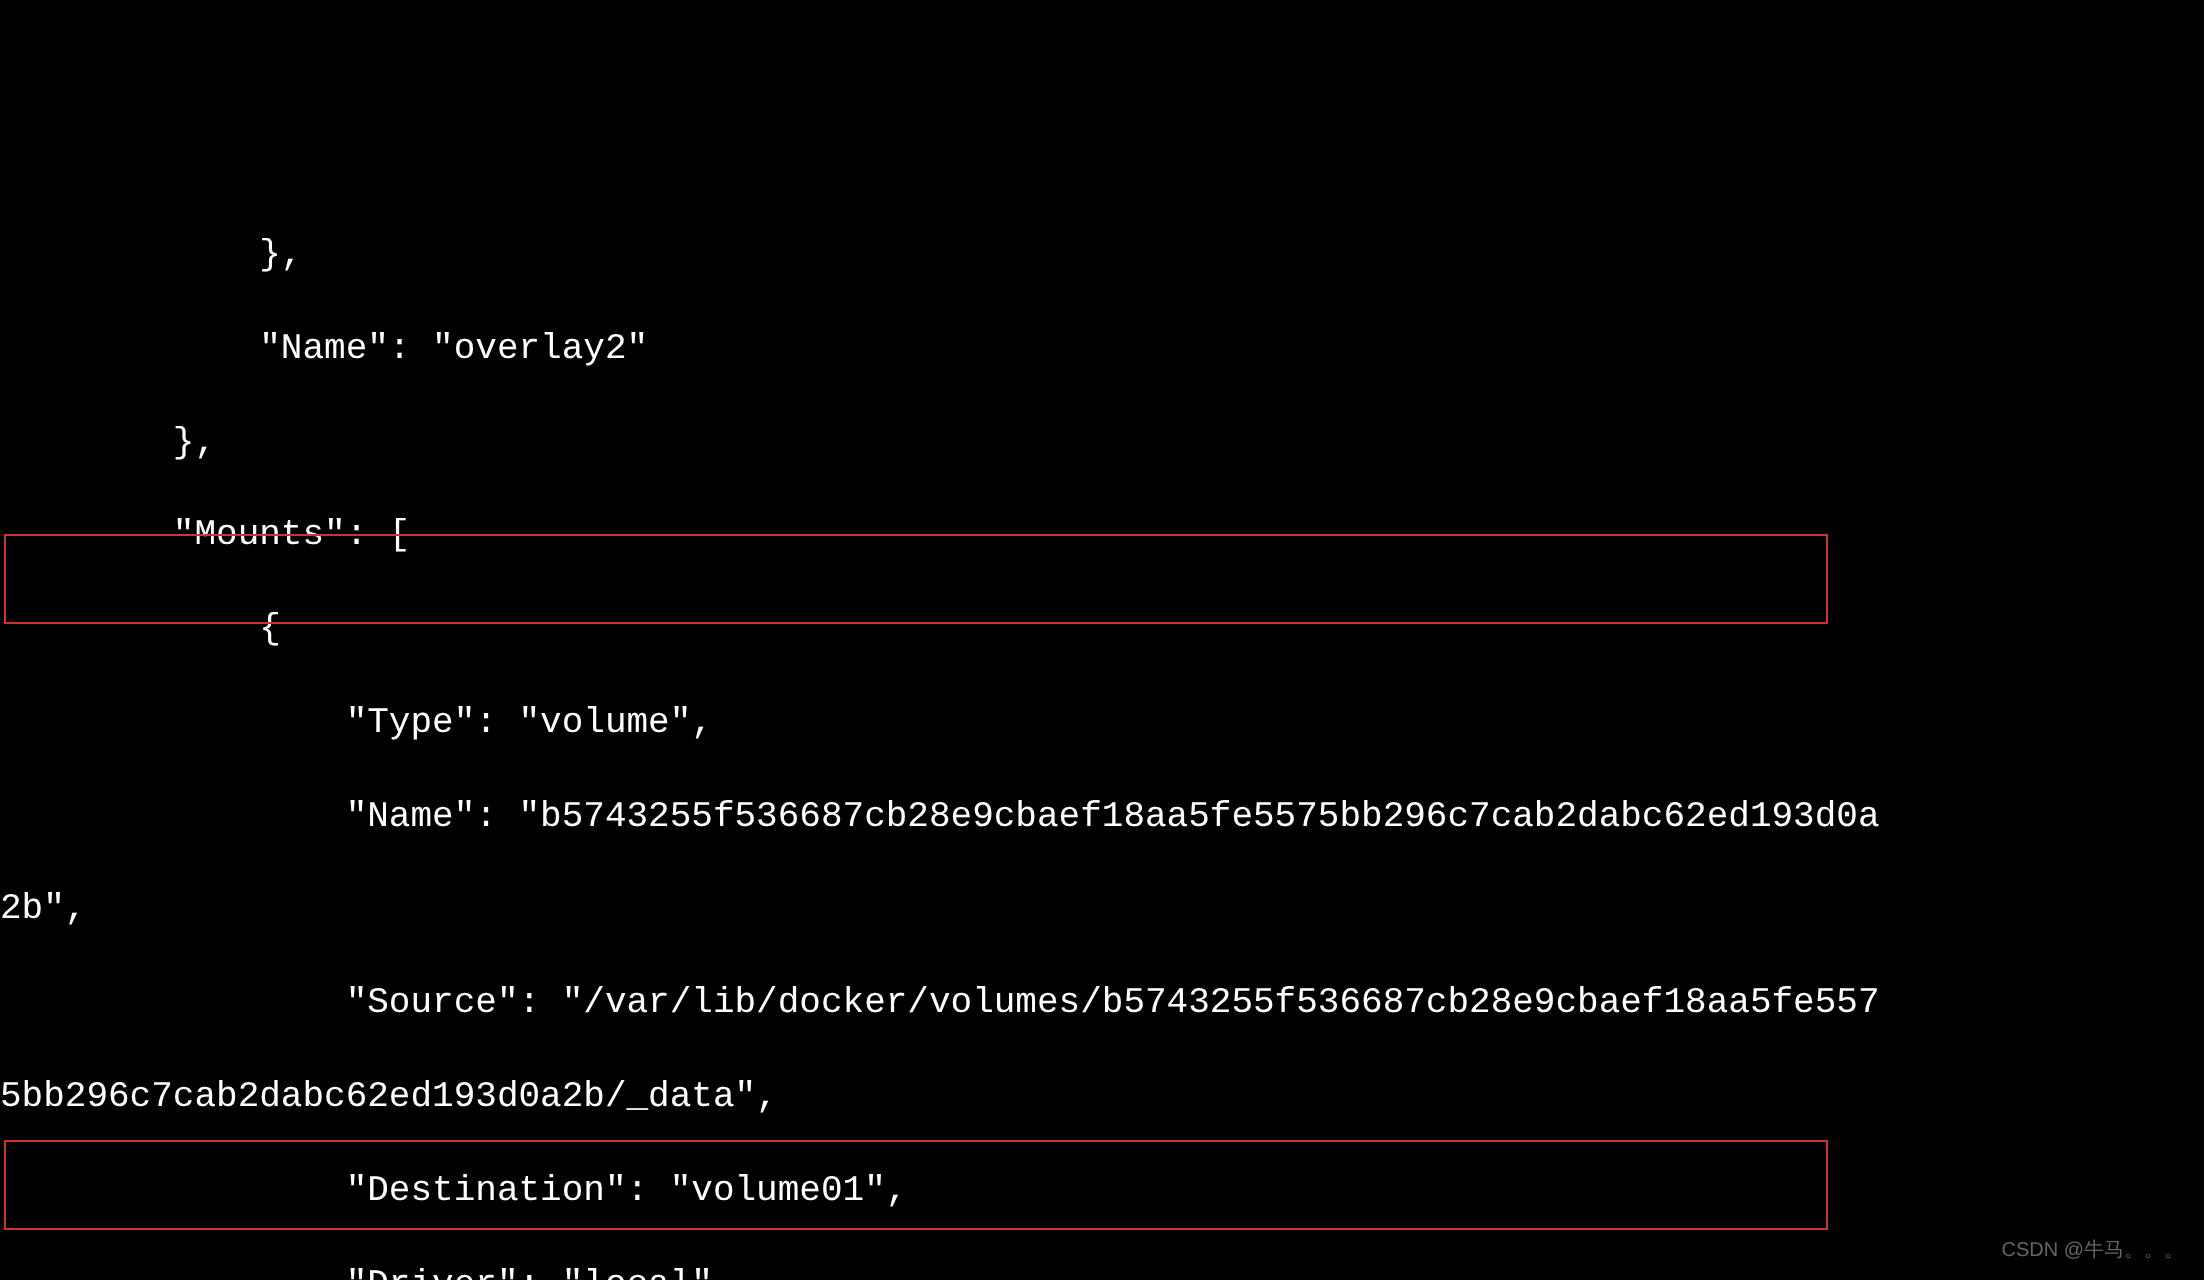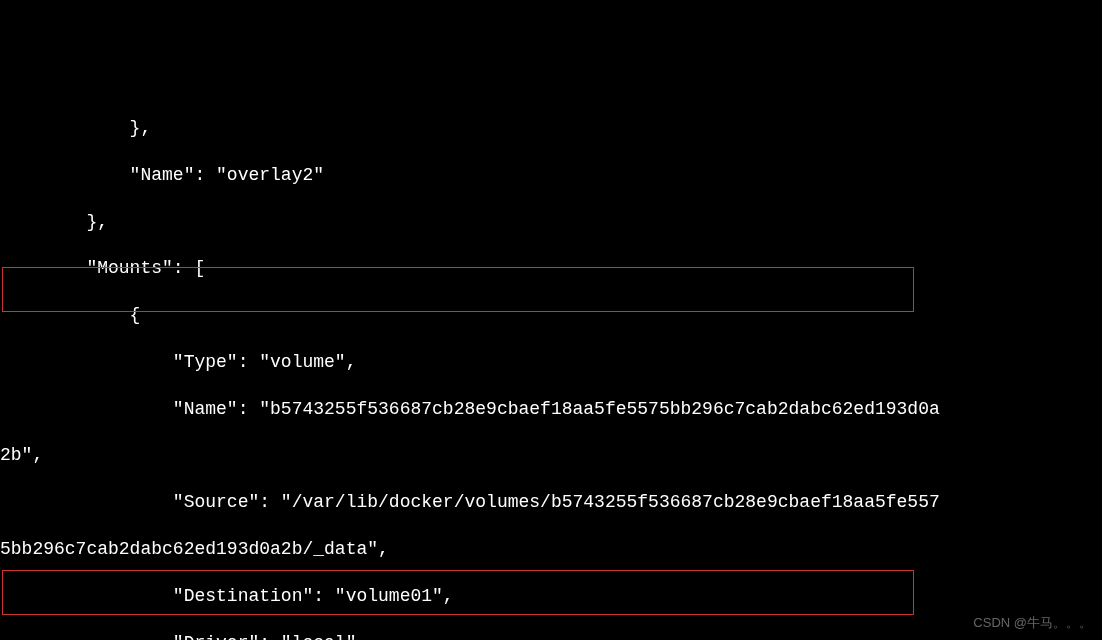--- a/index.html
+++ b/index.html
@@ -34,21 +34,21 @@
       left: 2px;
       top: 476px;
       width: 912px;
       height: 45px;
     }
     .watermark {
       position: absolute;
       right: 10px;
       bottom: 8px;
       color: rgba(200,200,200,0.5);
-      font-size: 13px;
+      font-size: 10px;
       font-family: sans-serif;
     }
   </style>
 </head>
 <body>
 
 
 
 <div class="code-container">
 <div>            },</div>

